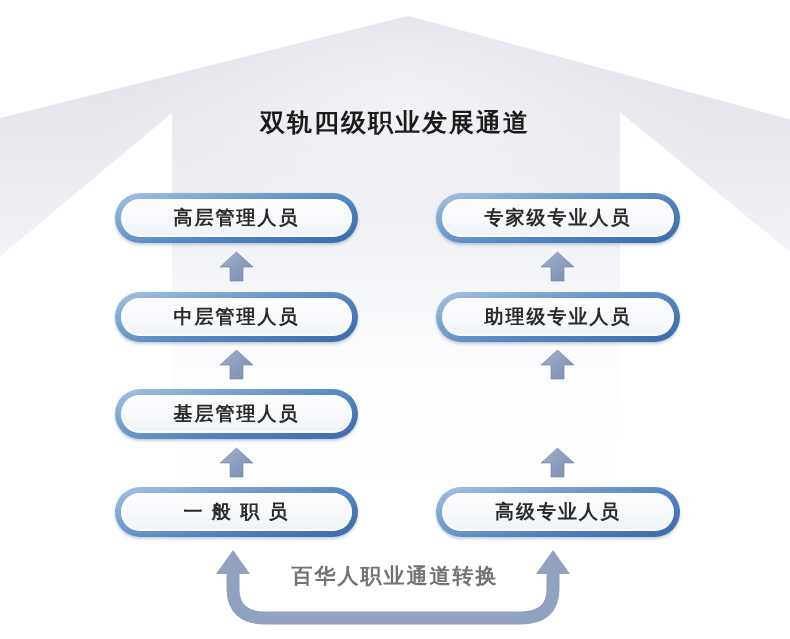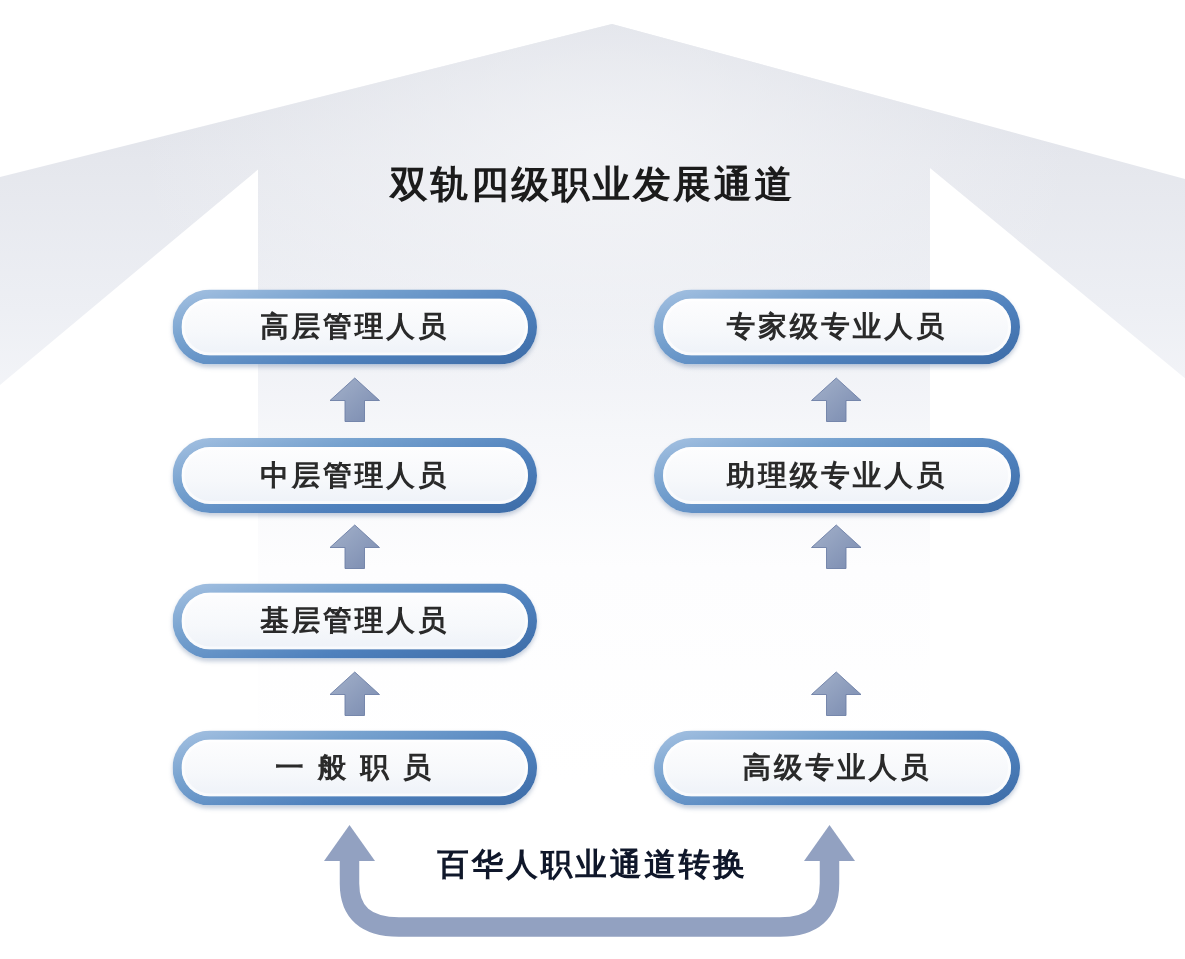--- a/index.html
+++ b/index.html
@@ -36,21 +36,21 @@
   .col-right{left:436px;width:244px;}
   .row-1{top:193px;} .row-2{top:292px;} .row-3{top:389px;} .row-4{top:487px;}
   .up-arrow{position:absolute;width:35px;height:31px;z-index:2;}
   .ua-l{left:219px;} .ua-r{left:540px;}
   .gap-1{top:251px;} .gap-2{top:349px;} .gap-3{top:447px;}
   #switch-arrow-svg{position:absolute;left:0;top:540px;z-index:1;}
   .switch-label{
     position:absolute;left:0;top:562px;width:790px;
     text-align:center;
     font-family:"Liberation Serif","DejaVu Serif",serif;
-    font-size:21px;font-weight:bold;color:#0f172a;
+    font-size:21px;font-weight:bold;color:#737373;
     letter-spacing:2px;
     z-index:2;
   }
 </style>
 </head>
 <body>
 
 <div id="canvas">
 
   <svg id="bg-arrow-svg" width="790" height="639" viewBox="0 0 790 639">

